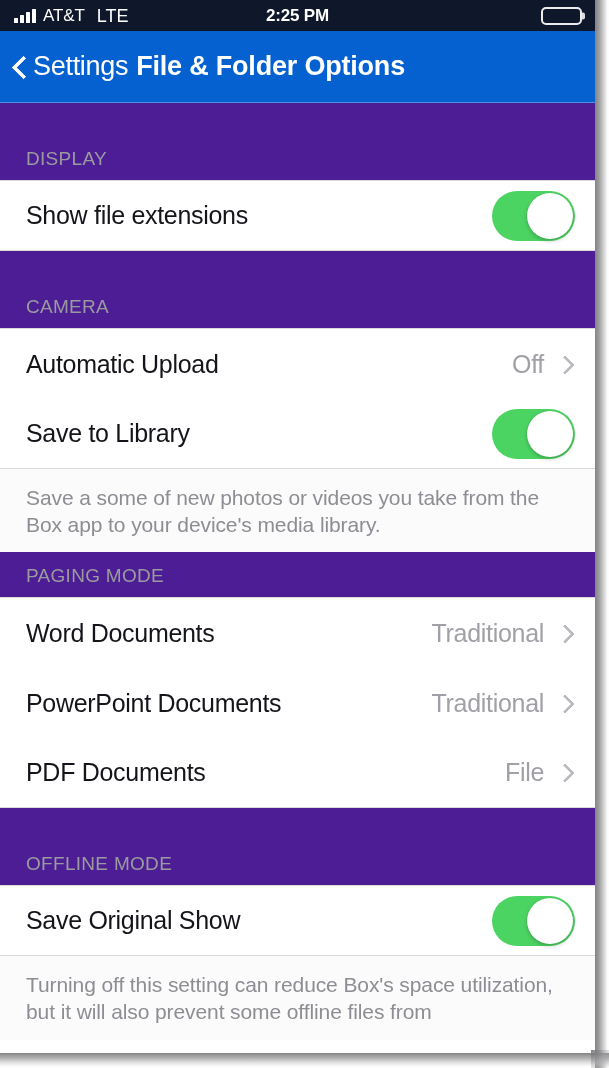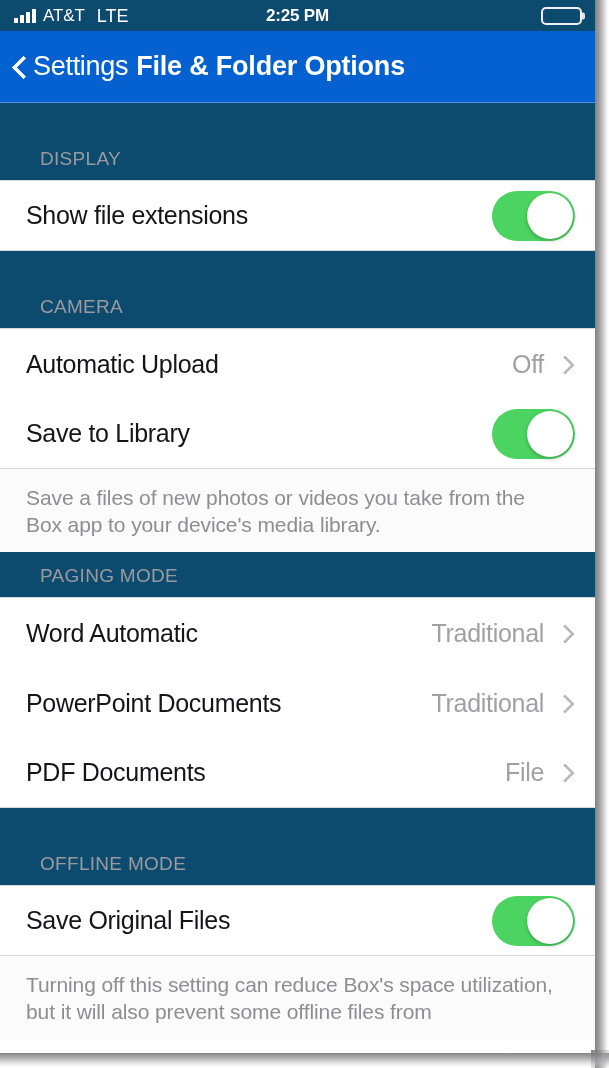--- a/index.html
+++ b/index.html
@@ -52,21 +52,21 @@
     background:radial-gradient(circle at 0% 0%,
       rgba(110,110,112,0.9) 0%,
       rgba(170,170,172,0.5) 55%,
       rgba(255,255,255,0) 100%);
   }
 
   
   .statusbar {
     position:relative;
     height:31px;
-    background:#0c4a6e;
+    background:#0f172a;
     color:#ffffff;
     display:flex;
     align-items:center;
   }
   .sb-left {
     display:flex; align-items:flex-end;
     position:absolute; left:14px; top:0; height:31px;
     align-items:center;
   }
   .signal {
@@ -150,25 +150,25 @@
   .nav-title {
     font-size:27px; font-weight:bold; color:#ffffff;
     margin-left:8px;
     letter-spacing:-0.2px;
   }
 
   
   .tablebg { background:#fbfbfb; }
 
   .section-header {
-    background:#0c4a6e;
+    background:#4c1d95;
     color:#9b9b9f;
     font-size:19px;
     letter-spacing:0.3px;
-    padding:0 0 10px 40px;
+    padding:0 0 10px 26px;
     display:flex;
     align-items:flex-end;
     border-bottom:1px solid #d9d9dc;
   }
   .sh-tall { height:78px; }
   .sh-first { height:78px; }
 
   .row {
     background:#ffffff;
     height:70px;
@@ -302,26 +302,26 @@
         </span>
       </div>
 
       <div class="row">
         <span class="row-label">Save to Library</span>
         <span class="toggle on">
           <span class="knob"></span>
         </span>
       </div>
 
-      <div class="footnote">Save a files of new photos or videos you take from the Box app to your device's media library.</div>
+      <div class="footnote">Save a some of new photos or videos you take from the Box app to your device's media library.</div>
 
       <div class="section-header" style="height:46px;">PAGING MODE</div>
 
       <div class="row inset-sep">
-        <span class="row-label">Word Automatic</span>
+        <span class="row-label">Word Documents</span>
         <span class="row-right">
           <span class="row-value">Traditional</span>
           <span class="chev-right"></span>
         </span>
       </div>
 
       <div class="row inset-sep">
         <span class="row-label">PowerPoint Documents</span>
         <span class="row-right">
           <span class="row-value">Traditional</span>
@@ -333,21 +333,21 @@
         <span class="row-label">PDF Documents</span>
         <span class="row-right">
           <span class="row-value">File</span>
           <span class="chev-right"></span>
         </span>
       </div>
 
       <div class="section-header sh-tall">OFFLINE MODE</div>
 
       <div class="row">
-        <span class="row-label">Save Original Files</span>
+        <span class="row-label">Save Original Show</span>
         <span class="toggle on">
           <span class="knob"></span>
         </span>
       </div>
 
       <div class="footnote">Turning off this setting can reduce Box's space utilization, but it will also prevent some offline files from</div>
 
     </div>
   </div>
 

